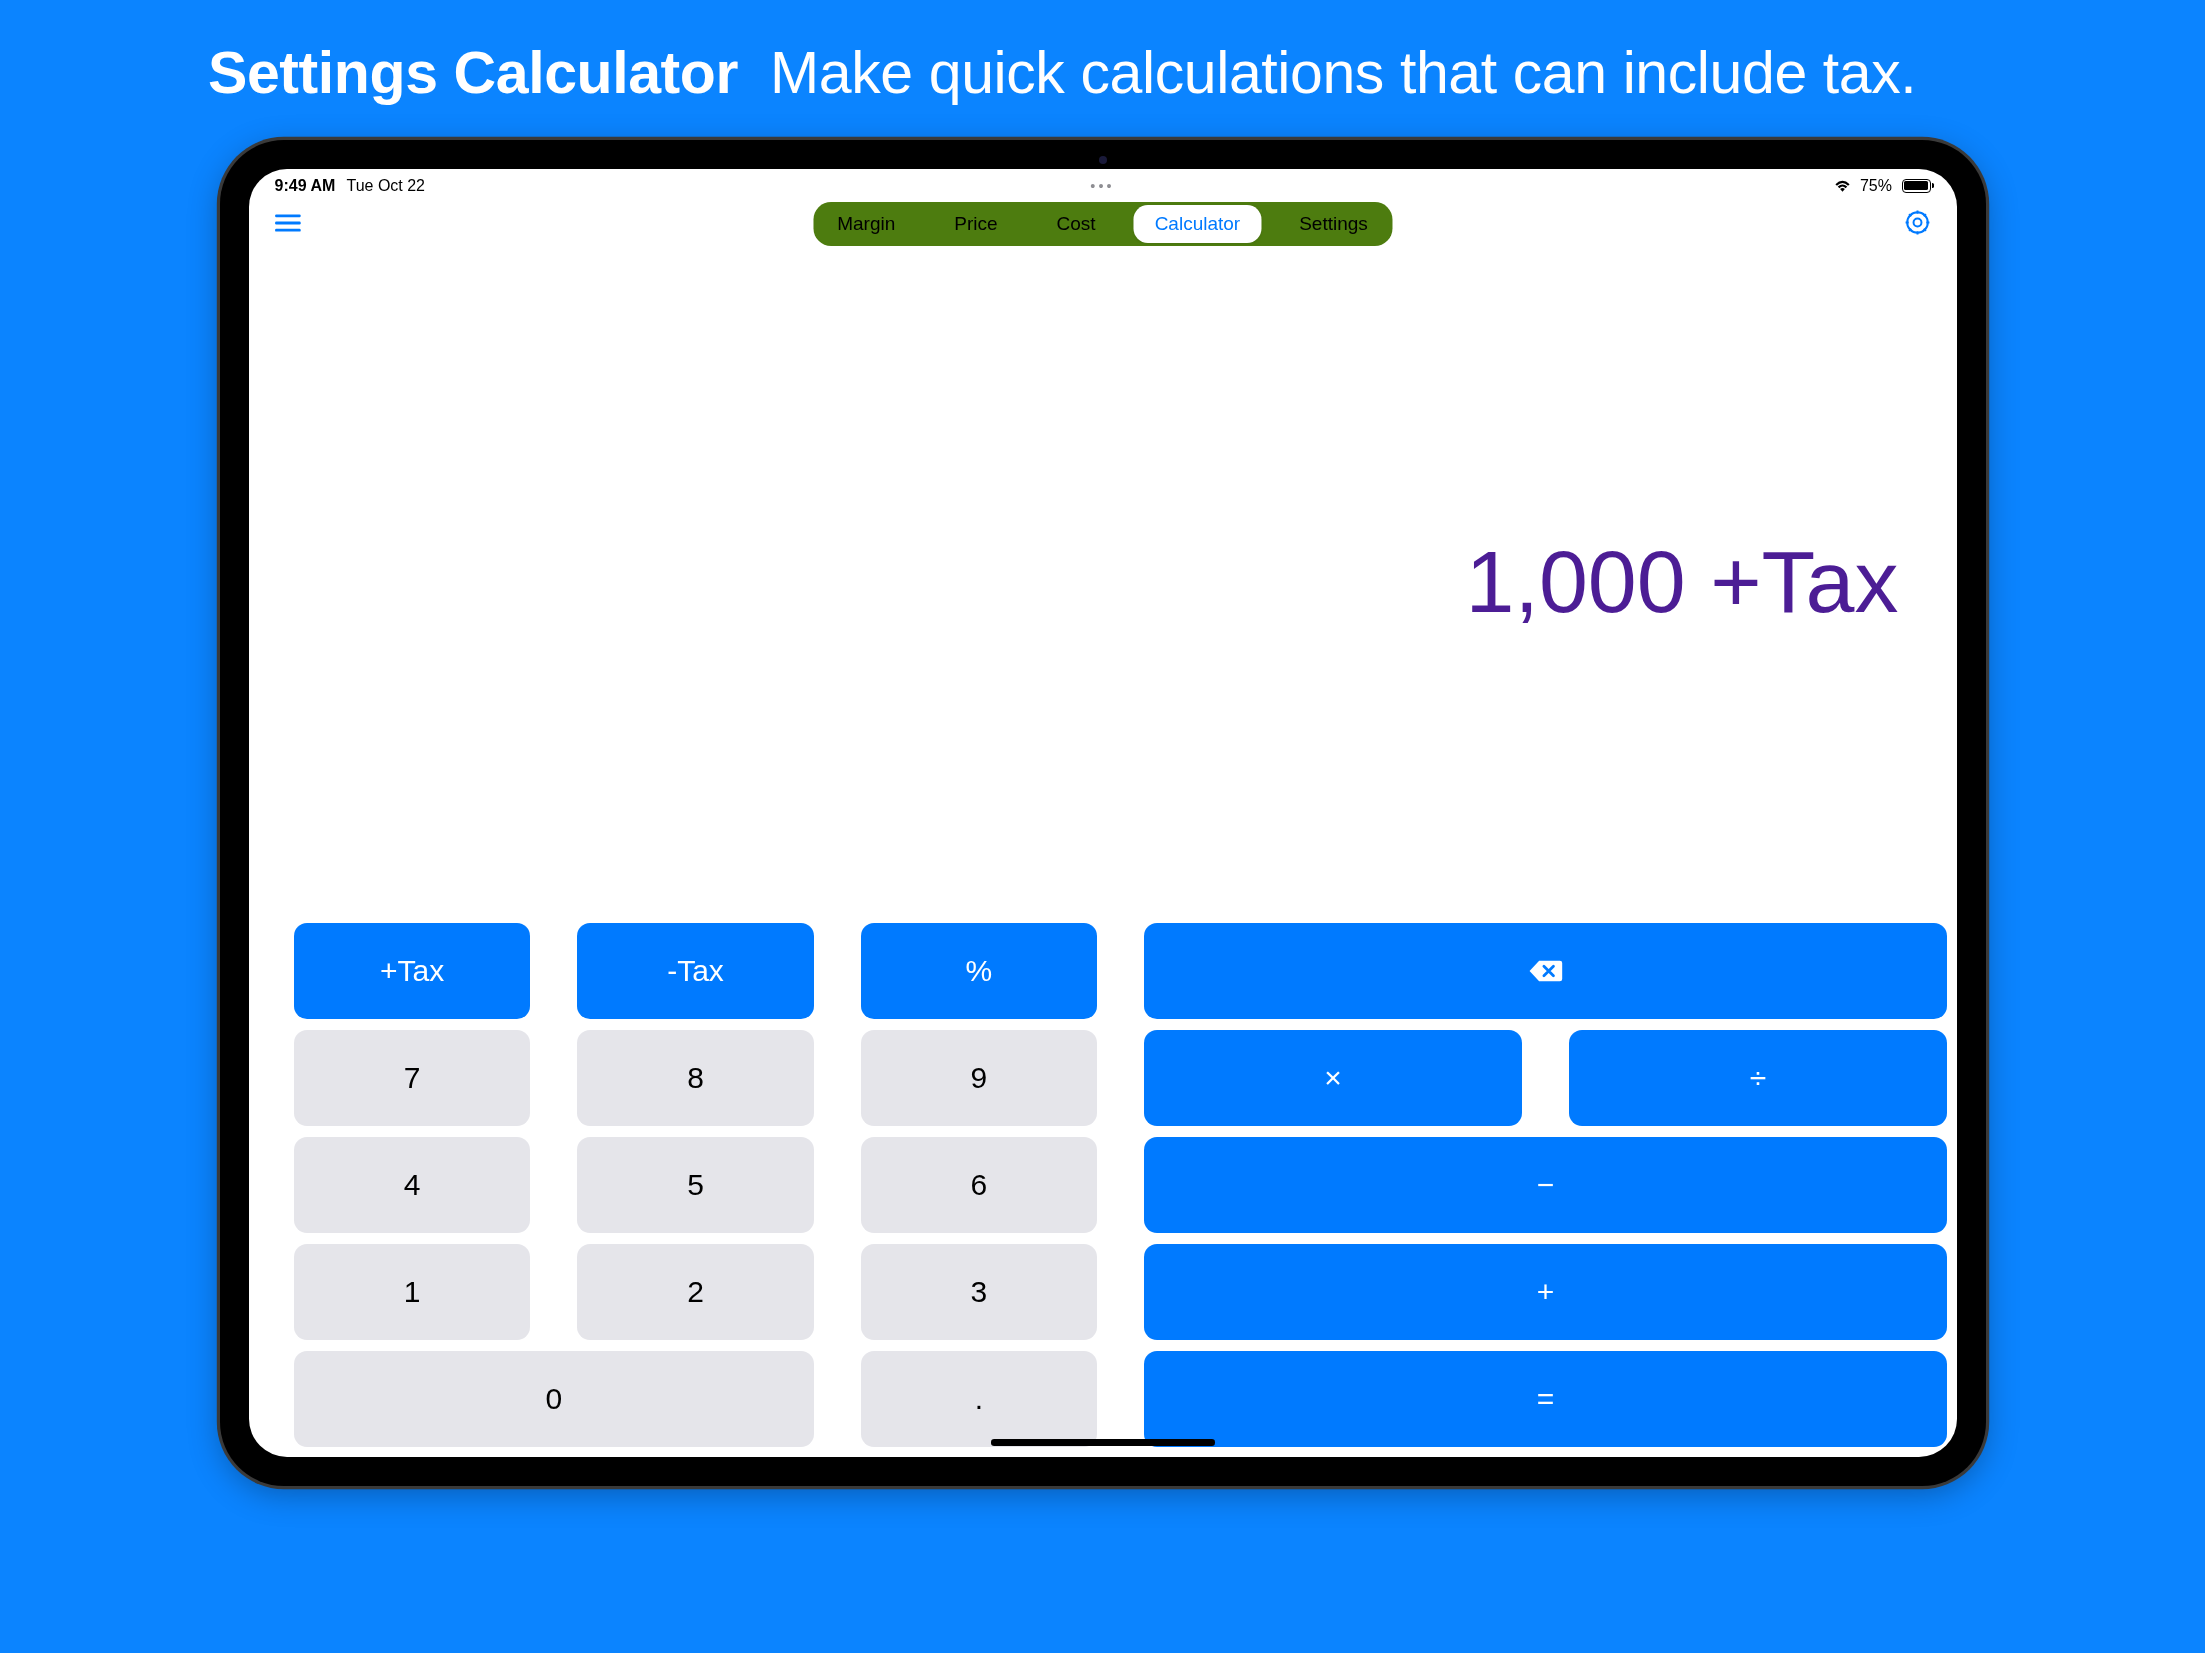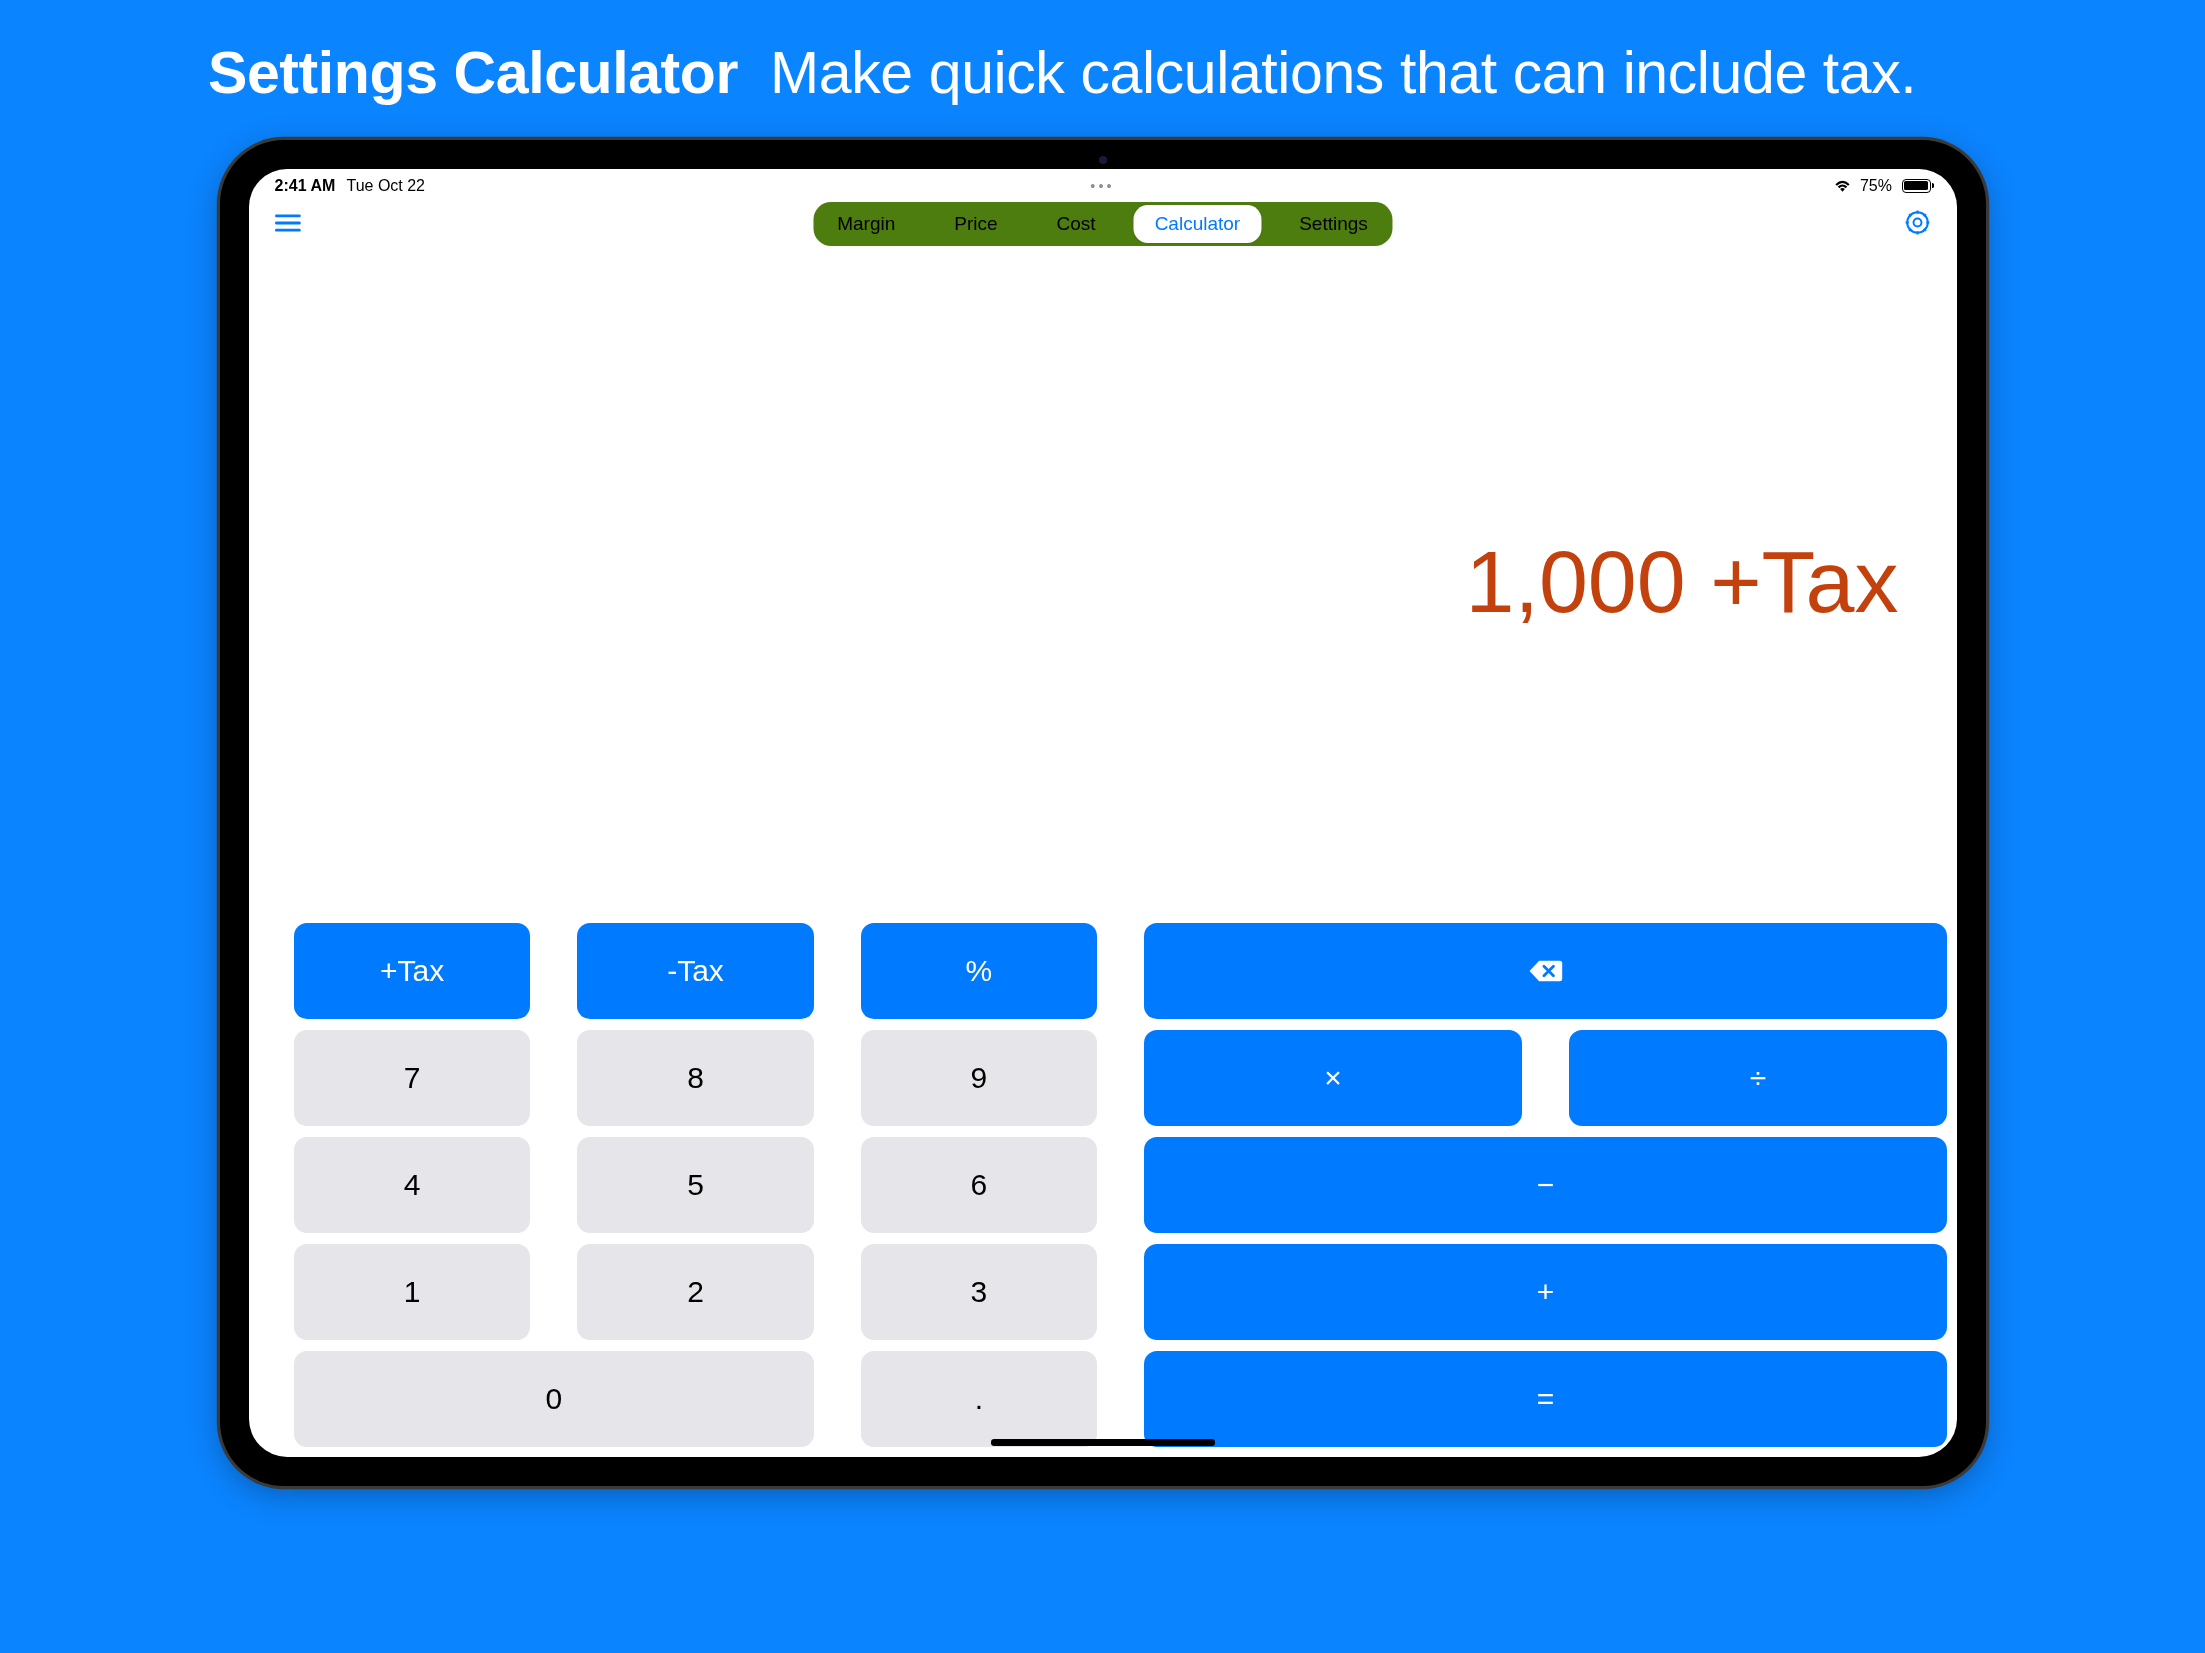--- a/index.html
+++ b/index.html
@@ -167,21 +167,21 @@
       cursor: pointer;
     }
     .display {
       flex: 1;
       display: flex;
       justify-content: flex-end;
       align-items: center;
       padding: 0 58px;
       font-size: 88px;
       font-weight: 400;
-      color: #c2410c;
+      color: #4c1d95;
     }
     .keypad {
       padding: 9.6px;
       display: grid;
       grid-template-columns: repeat(2, 1fr);
       gap: 0;
     }
     .keypad-left, .keypad-right {
       display: grid;
       gap: 11.2px;
@@ -233,21 +233,21 @@
 <body>
 
 <div class="promo-text">
   <span class="bold">Settings Calculator</span><span class="light">&nbsp;&nbsp;</span><span class="light">Make quick calculations that can include tax.</span>
 </div>
 
 <div class="device-frame">
   <div class="screen">
     <div class="status-bar">
       <div class="status-left">
-        <span class="status-time">2:41 AM</span>
+        <span class="status-time">9:49 AM</span>
         <span class="status-date">Tue Oct 22</span>
       </div>
       <div class="status-center">•••</div>
       <div class="status-right">
         <svg class="wifi-icon" viewBox="0 0 24 18">
           <path d="M12 16 L9 12.5 Q12 10 15 12.5 Z M6 9.5 Q12 4 18 9.5 L16 11.5 Q12 7.5 8 11.5 Z M3 6.5 Q12 -2 21 6.5 L19 8.5 Q12 1.5 5 8.5 Z" fill="#000"></path>
         </svg>
         <span class="battery-text">75%</span>
         <div class="battery-icon">
           <div class="battery-fill"></div>

